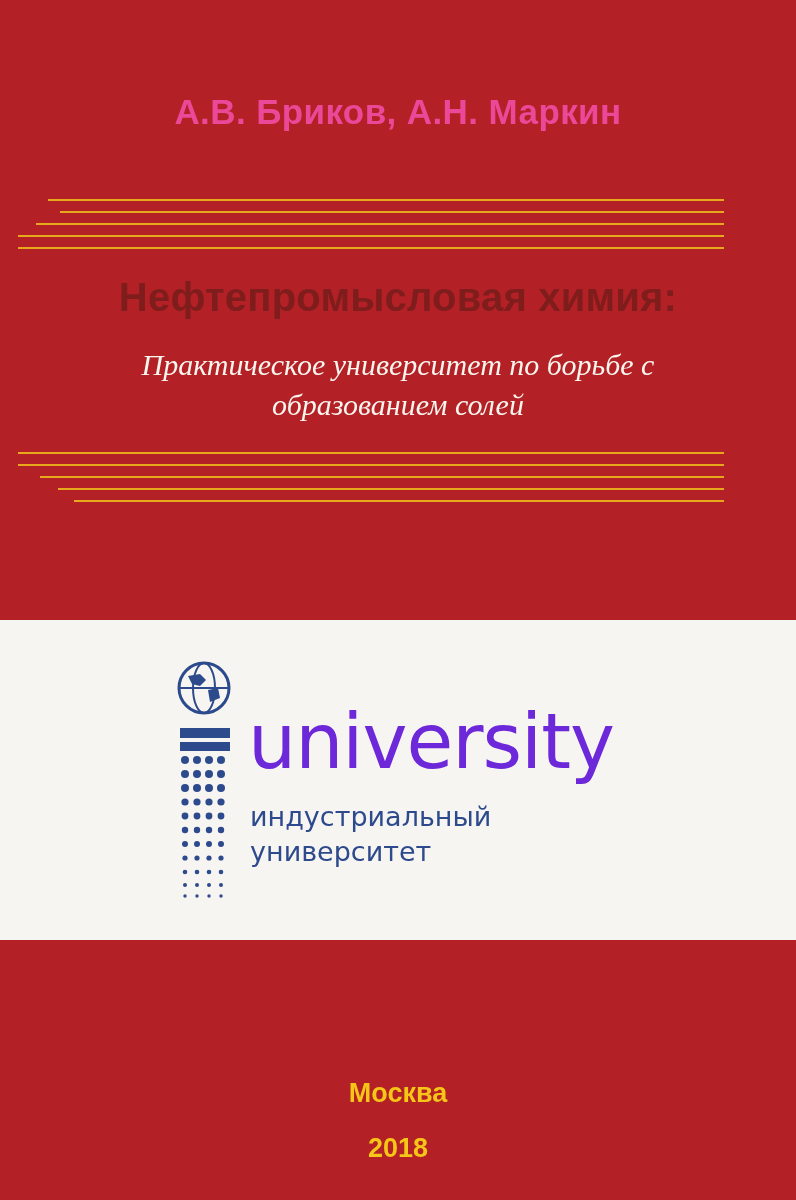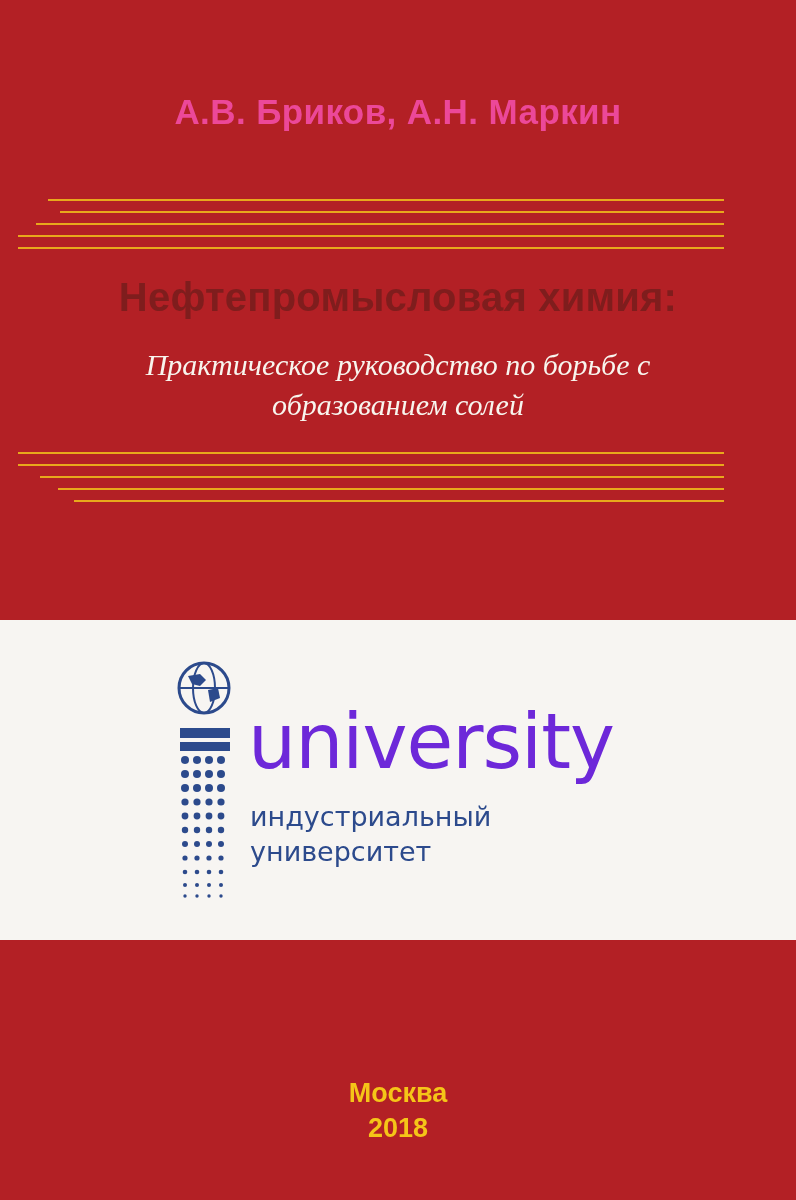--- a/index.html
+++ b/index.html
@@ -149,21 +149,21 @@
   .footer {
     position: absolute;
     left: 0;
     top: 1078px;
     width: 796px;
     text-align: center;
     color: #f5c518;
     font-weight: bold;
   }
   .city { font-size: 27px; }
-  .year { font-size: 27px; margin-top: 4px; }
+  .year { font-size: 27px; margin-top: 24px; }
 </style>
 </head>
 <body>
 
 <div class="cover">
 
   <div class="red-top"></div>
   <div class="white-band"></div>
   <div class="red-bottom"></div>
 
@@ -173,21 +173,21 @@
     <div class="rule r1"></div>
     <div class="rule r2"></div>
     <div class="rule r3"></div>
     <div class="rule r4"></div>
     <div class="rule r5"></div>
   </div>
 
   <div class="title-block">
     <div class="main-title">Нефтепромысловая химия:</div>
     <div class="subtitle">
-      <div>Практическое руководство по борьбе с</div>
+      <div>Практическое университет по борьбе с</div>
       <div>образованием солей</div>
     </div>
   </div>
 
   <div class="rules bottom">
     <div class="rule r1"></div>
     <div class="rule r2"></div>
     <div class="rule r3"></div>
     <div class="rule r4"></div>
     <div class="rule r5"></div>

